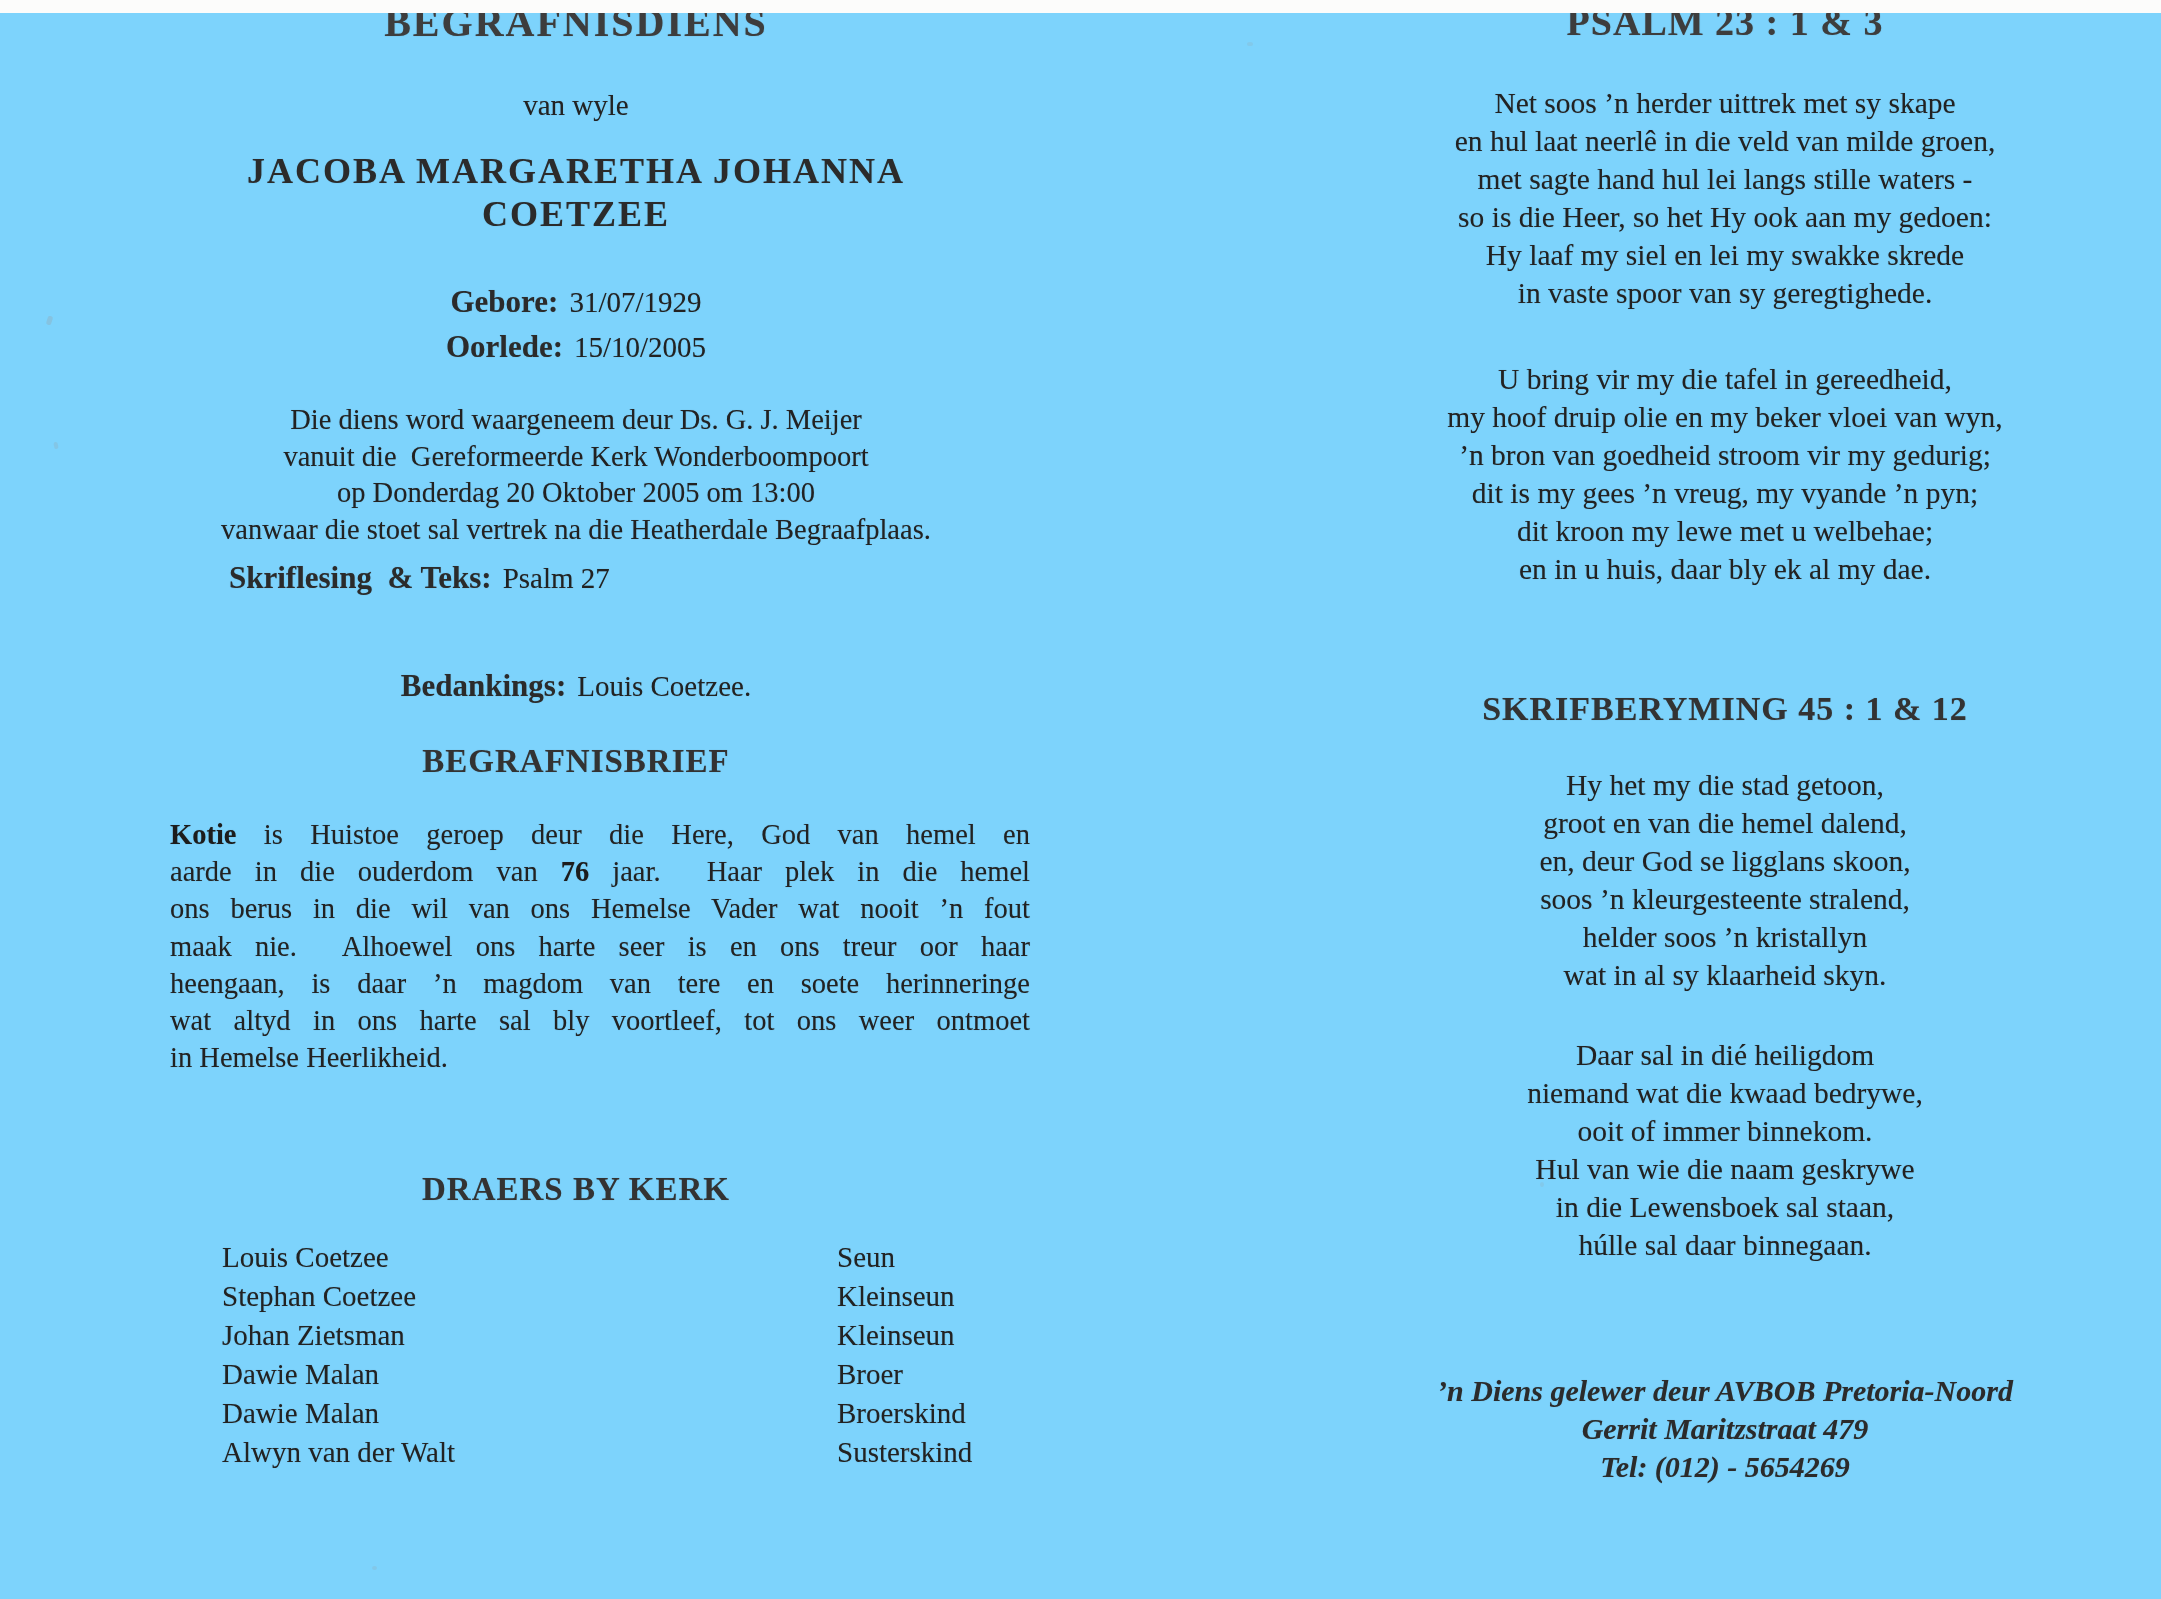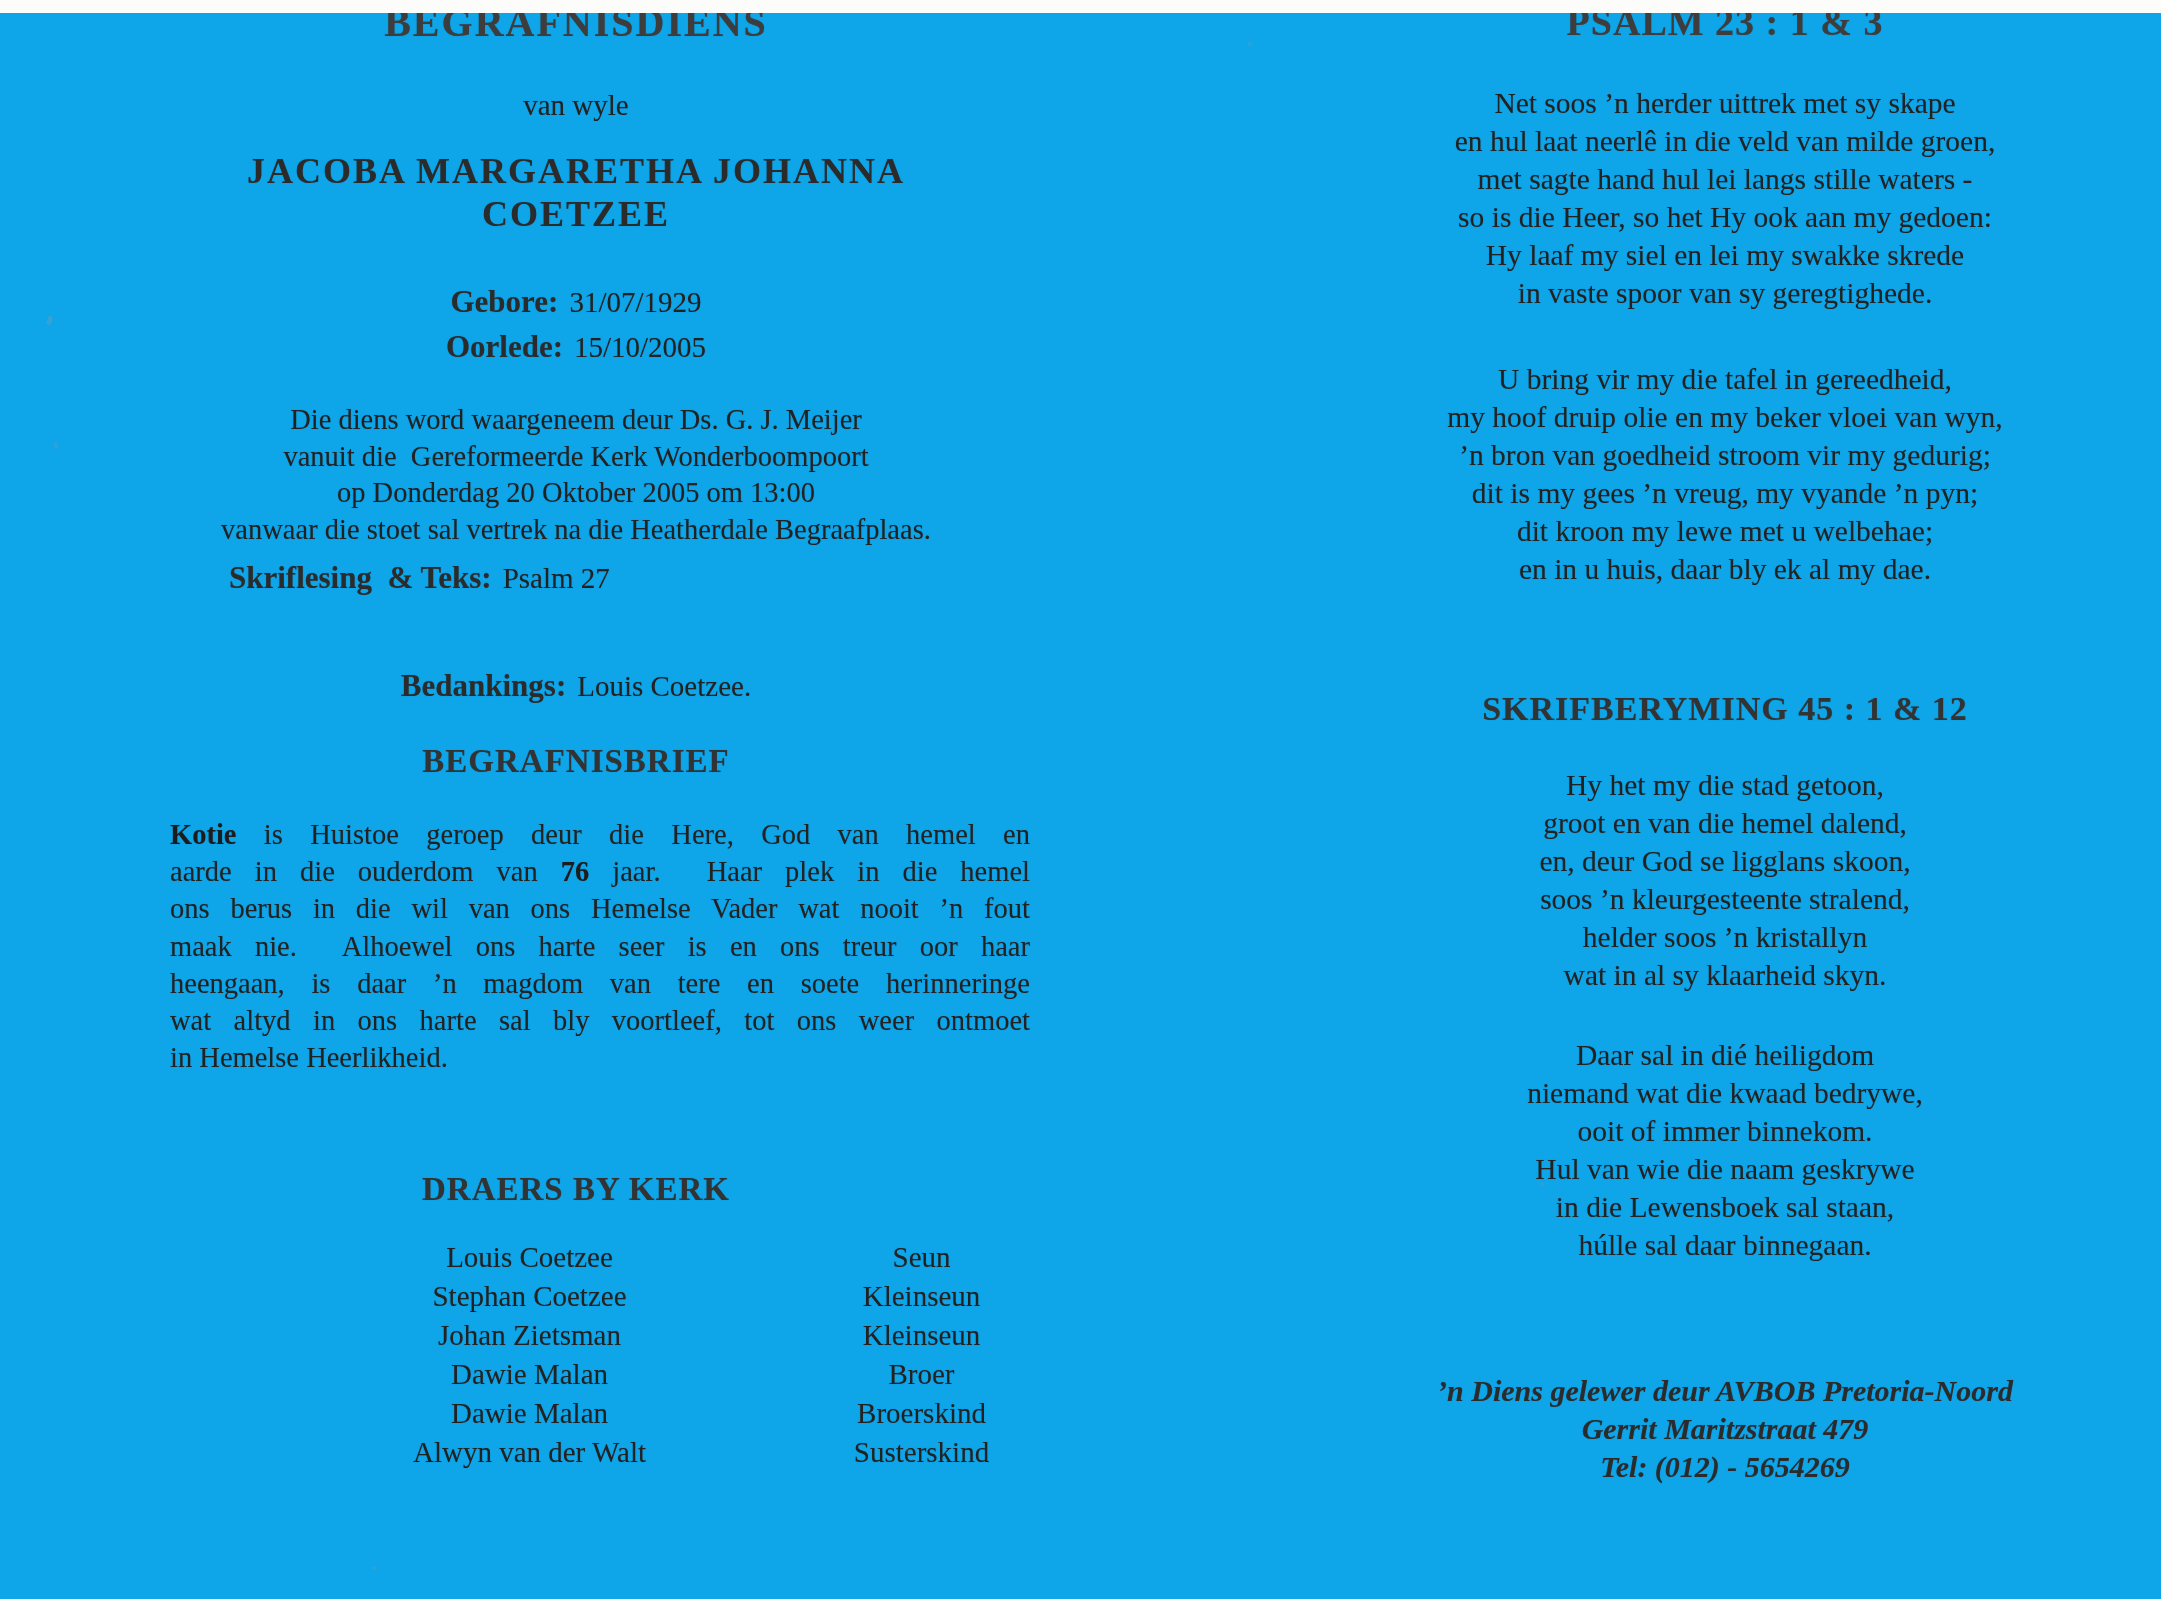--- a/index.html
+++ b/index.html
@@ -1,19 +1,19 @@
 <!DOCTYPE html>
 <html><head>
 <meta charset="utf-8">
 <style>
   html,body{margin:0;padding:0;background:#e8e8e8;}
   .page{
     position:relative;
     width:2161px;height:1599px;
-    background:#0ea5e9;
+    background:#7dd3fc;
     overflow:hidden;
     font-family:"Liberation Serif","DejaVu Serif",serif;
     color:#222;
   }
   .page *{box-sizing:border-box;}
   .col{position:absolute;top:0;height:100%;}
   .col-left{left:146px;width:860px;}
   .col-right{left:1260px;width:930px;}
   .blk{position:absolute;left:0;width:100%;}
   .ctr{text-align:center;}
@@ -41,21 +41,21 @@
 
   .letter{font-size:28.5px;line-height:37.2px;margin-left:24px;}
   .pline{
     text-align:justify;text-align-last:justify;
     white-space:pre-wrap;
   }
   .pline.last{text-align-last:left;}
   .pline b{color:#1c1c1c;}
 
   .bearers{font-size:29px;line-height:39px;}
-  .brow{display:grid;grid-template-columns:615px 1fr;padding-left:76px;text-align:center;}
+  .brow{display:grid;grid-template-columns:615px 1fr;padding-left:76px;}
 
   .stanza{font-size:29.5px;line-height:38px;text-align:center;}
   .footer{
     font-size:30px;line-height:38px;font-weight:bold;font-style:italic;
     text-align:center;color:#2b2b2b;
   }
 
   .speck{position:absolute;background:#9a9a9a;border-radius:50%;z-index:4;}
 </style>
 </head>

